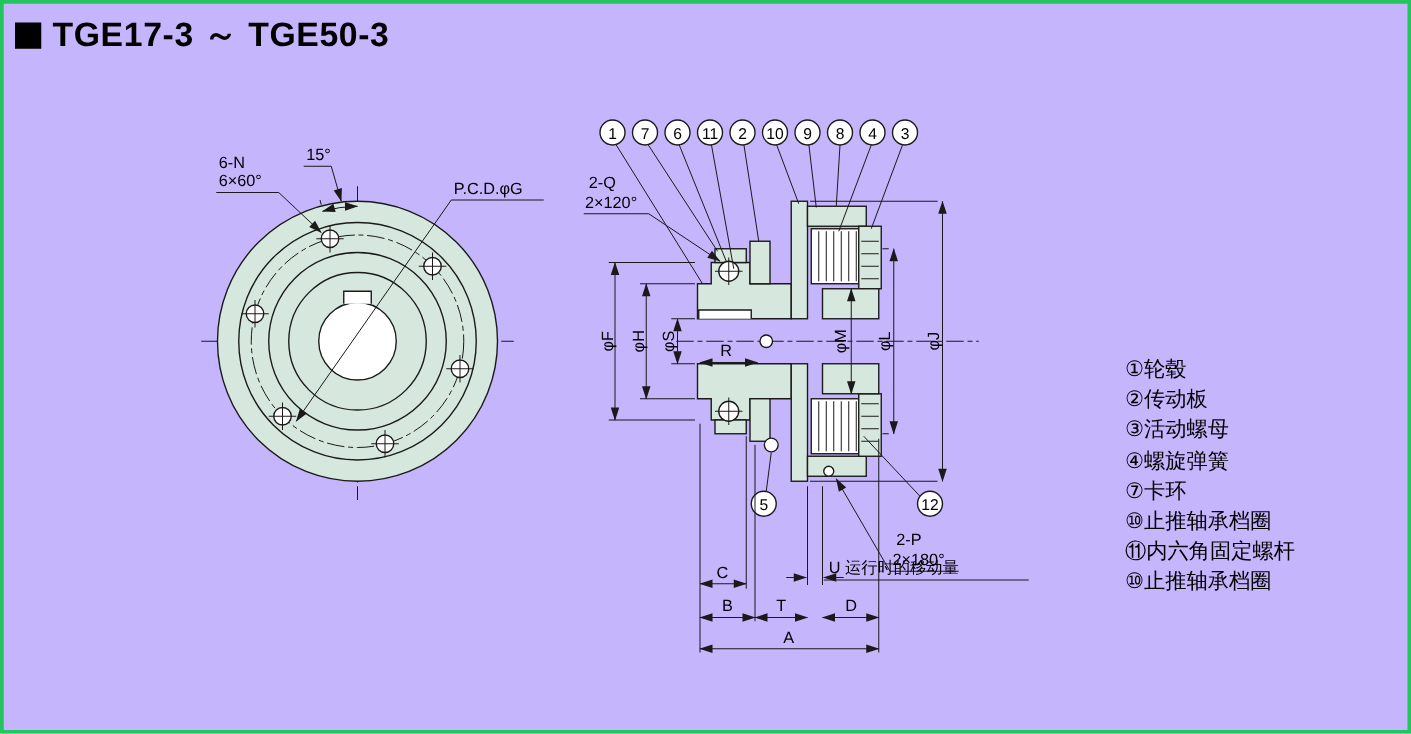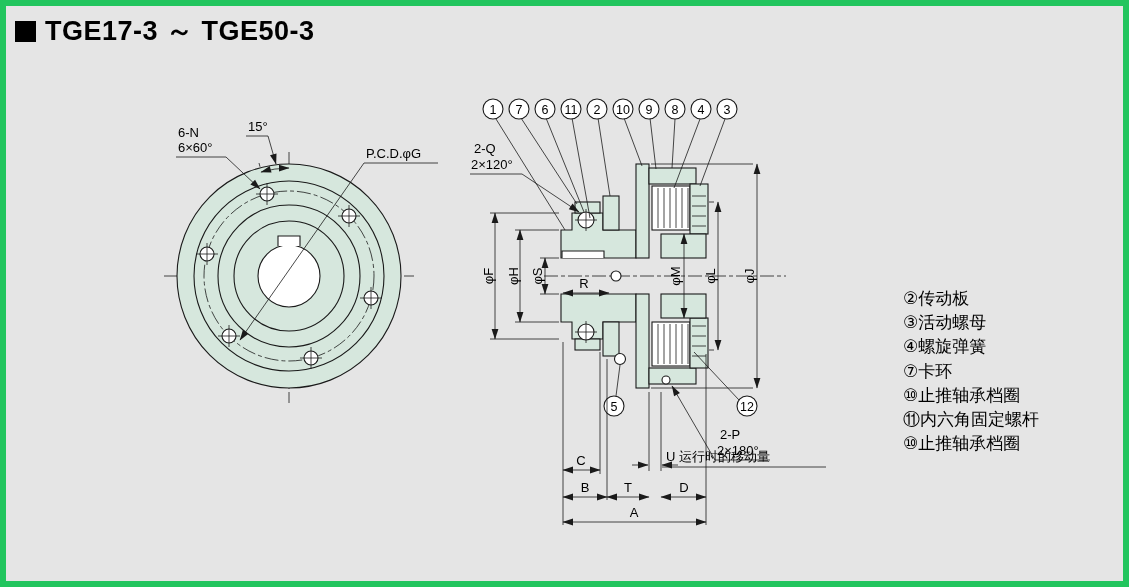--- a/index.html
+++ b/index.html
@@ -1,18 +1,18 @@
 <!DOCTYPE html>
 <html><head>
 <meta charset="utf-8">
 <style>
   html,body { margin:0; padding:0; background:#fff; }
   .page {
-    position:relative; width:1129px; height:587px; background:#e5e5e5;
-    border:6px solid #22c55e; box-sizing:border-box;
+    position:relative; width:1129px; height:587px; background:#c4b5fd;
+    border:3px solid #22c55e; box-sizing:border-box;
     font-family:"Liberation Sans","DejaVu Sans",sans-serif; overflow:hidden;
   }
   .title-bar { position:absolute; top:7px; left:9px; display:flex; align-items:center; gap:9px; }
   .title-square { width:21px; height:21px; background:#000; }
   .title-text { font-size:27px; font-weight:bold; color:#000; letter-spacing:0.5px; }
   .legend { position:absolute; left:897px; top:281px; color:#000; font-size:17px; line-height:24.2px; white-space:nowrap; }
   svg.drawing { position:absolute; left:0; top:0; }
   svg text { font-size:13px; fill:#000; font-family:"Liberation Sans","DejaVu Sans",sans-serif; }
   .part  { fill:#d6e7dd; stroke:#1a1a1a; stroke-width:1.1; }
   .wpart { fill:#ffffff; stroke:#1a1a1a; stroke-width:1.1; }
@@ -289,20 +289,21 @@
         </g>
         <g>
           <line class="thin" x1="557" y1="516" x2="700" y2="516" marker-start="url(#ar)" marker-end="url(#ar)"></line>
           <text class="mid" x="628" y="511">A</text>
         </g>
       </g>
     </g>
   </svg>
 
   <div class="legend">
+    <div>①轮毂</div>
     <div>②传动板</div>
     <div>③活动螺母</div>
     <div>④螺旋弹簧</div>
     <div>⑦卡环</div>
     <div>⑩止推轴承档圈</div>
     <div>⑪内六角固定螺杆</div>
     <div>⑩止推轴承档圈</div>
   </div>
 
 </div>

